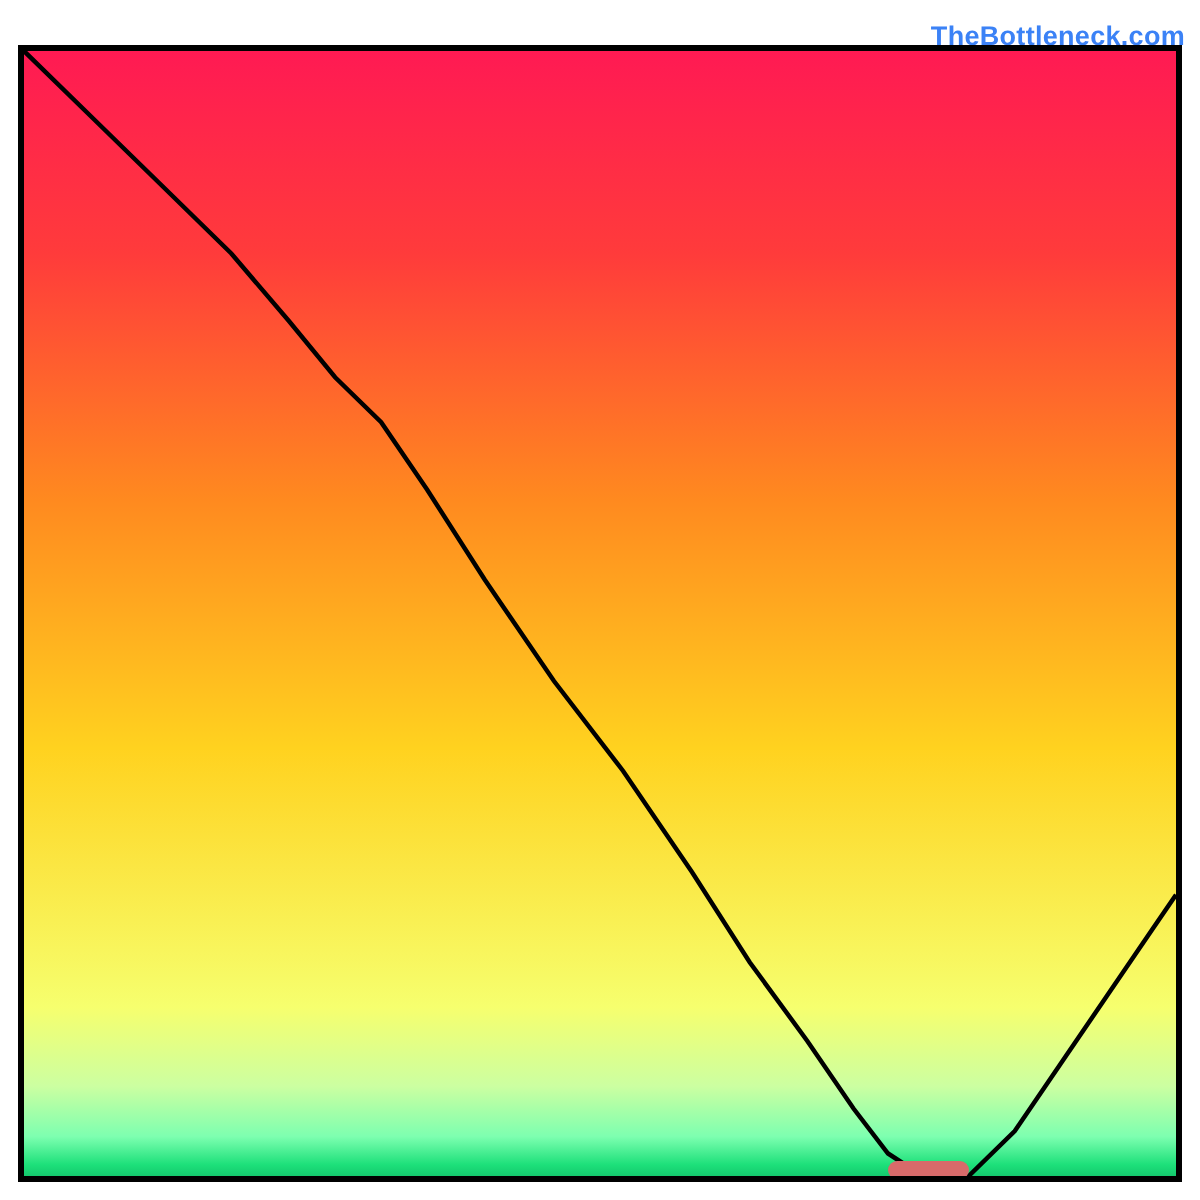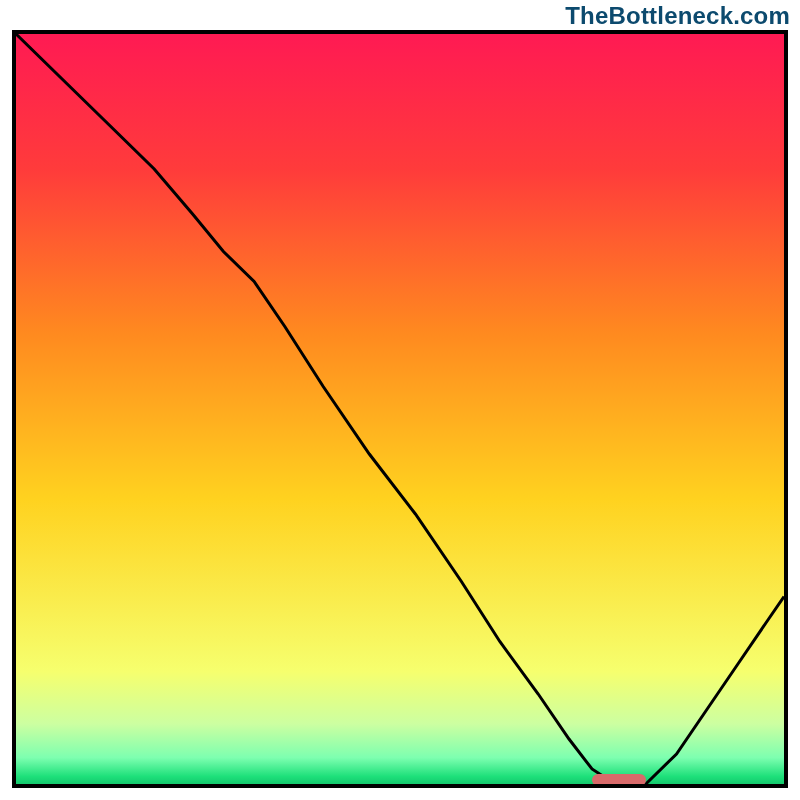--- a/index.html
+++ b/index.html
@@ -10,26 +10,26 @@
     background: #ffffff;
     overflow: hidden;
   }
   .stage {
     position: relative;
     width: 800px;
     height: 800px;
   }
   .watermark {
     position: absolute;
-    top: 2px;
+    top: 14px;
     right: 10px;
     font-family: Arial, Helvetica, sans-serif;
-    font-size: 24px;
+    font-size: 18px;
     font-weight: 700;
-    color: #0c4a6e;
+    color: #3b82f6;
     letter-spacing: 0.2px;
     user-select: none;
   }
   .plot-frame {
     position: absolute;
     left: 12px;
     top: 30px;
     width: 776px;
     height: 758px;
     border: 4px solid #000;

